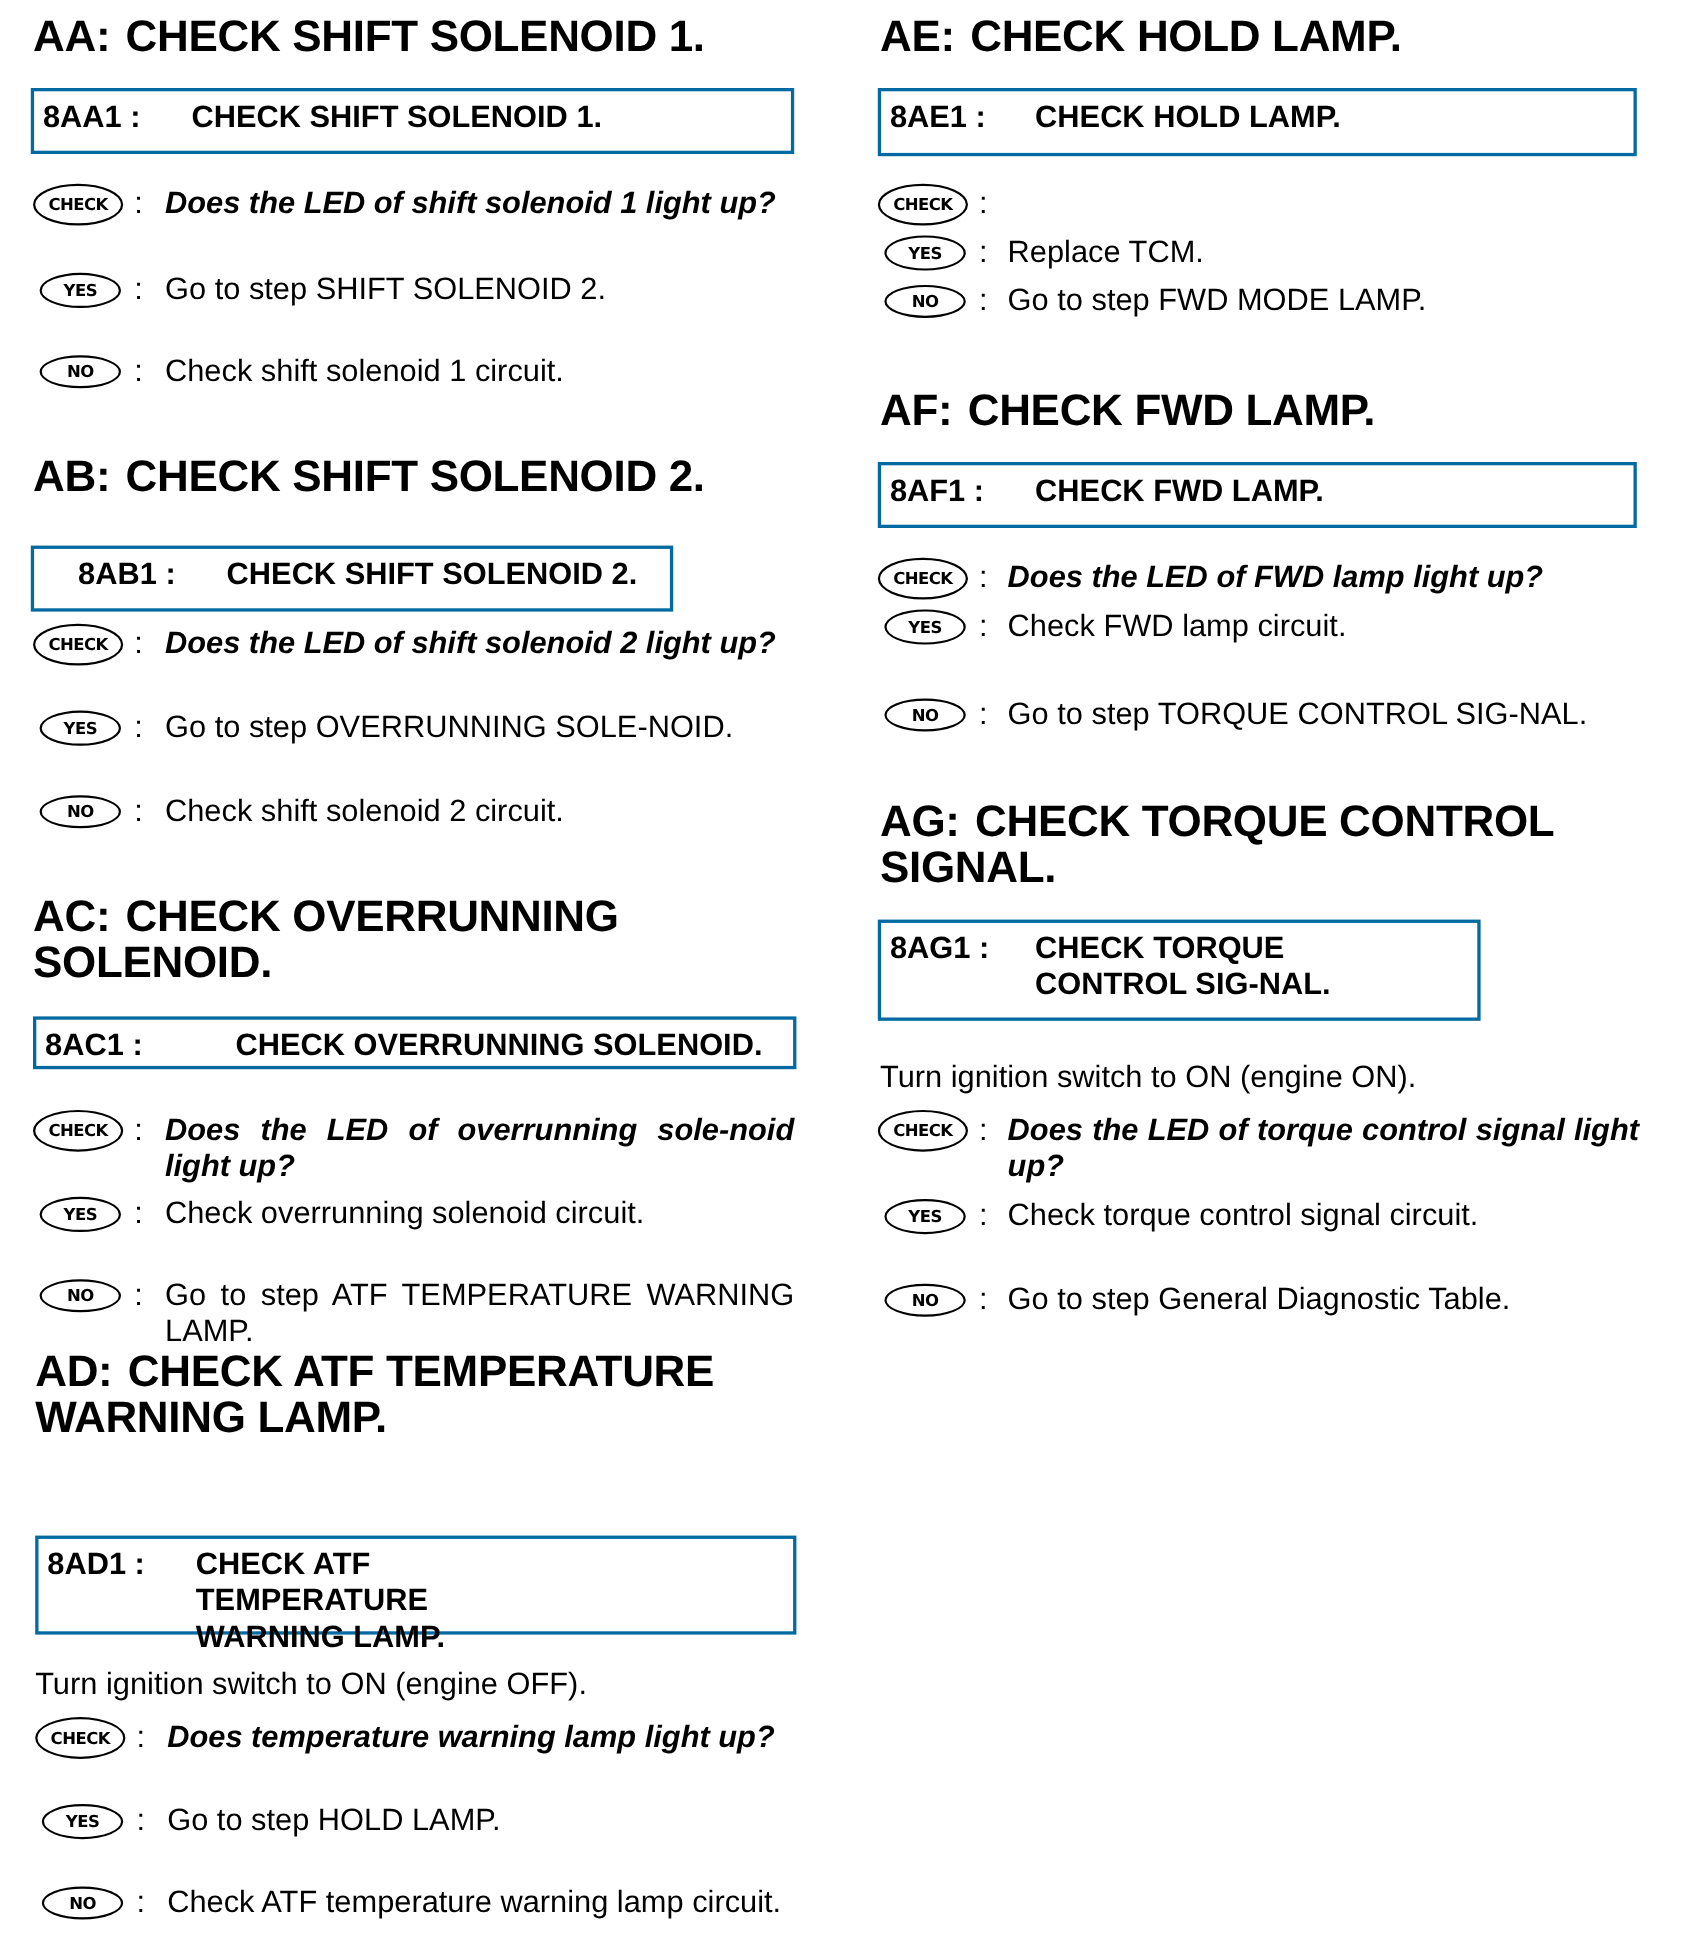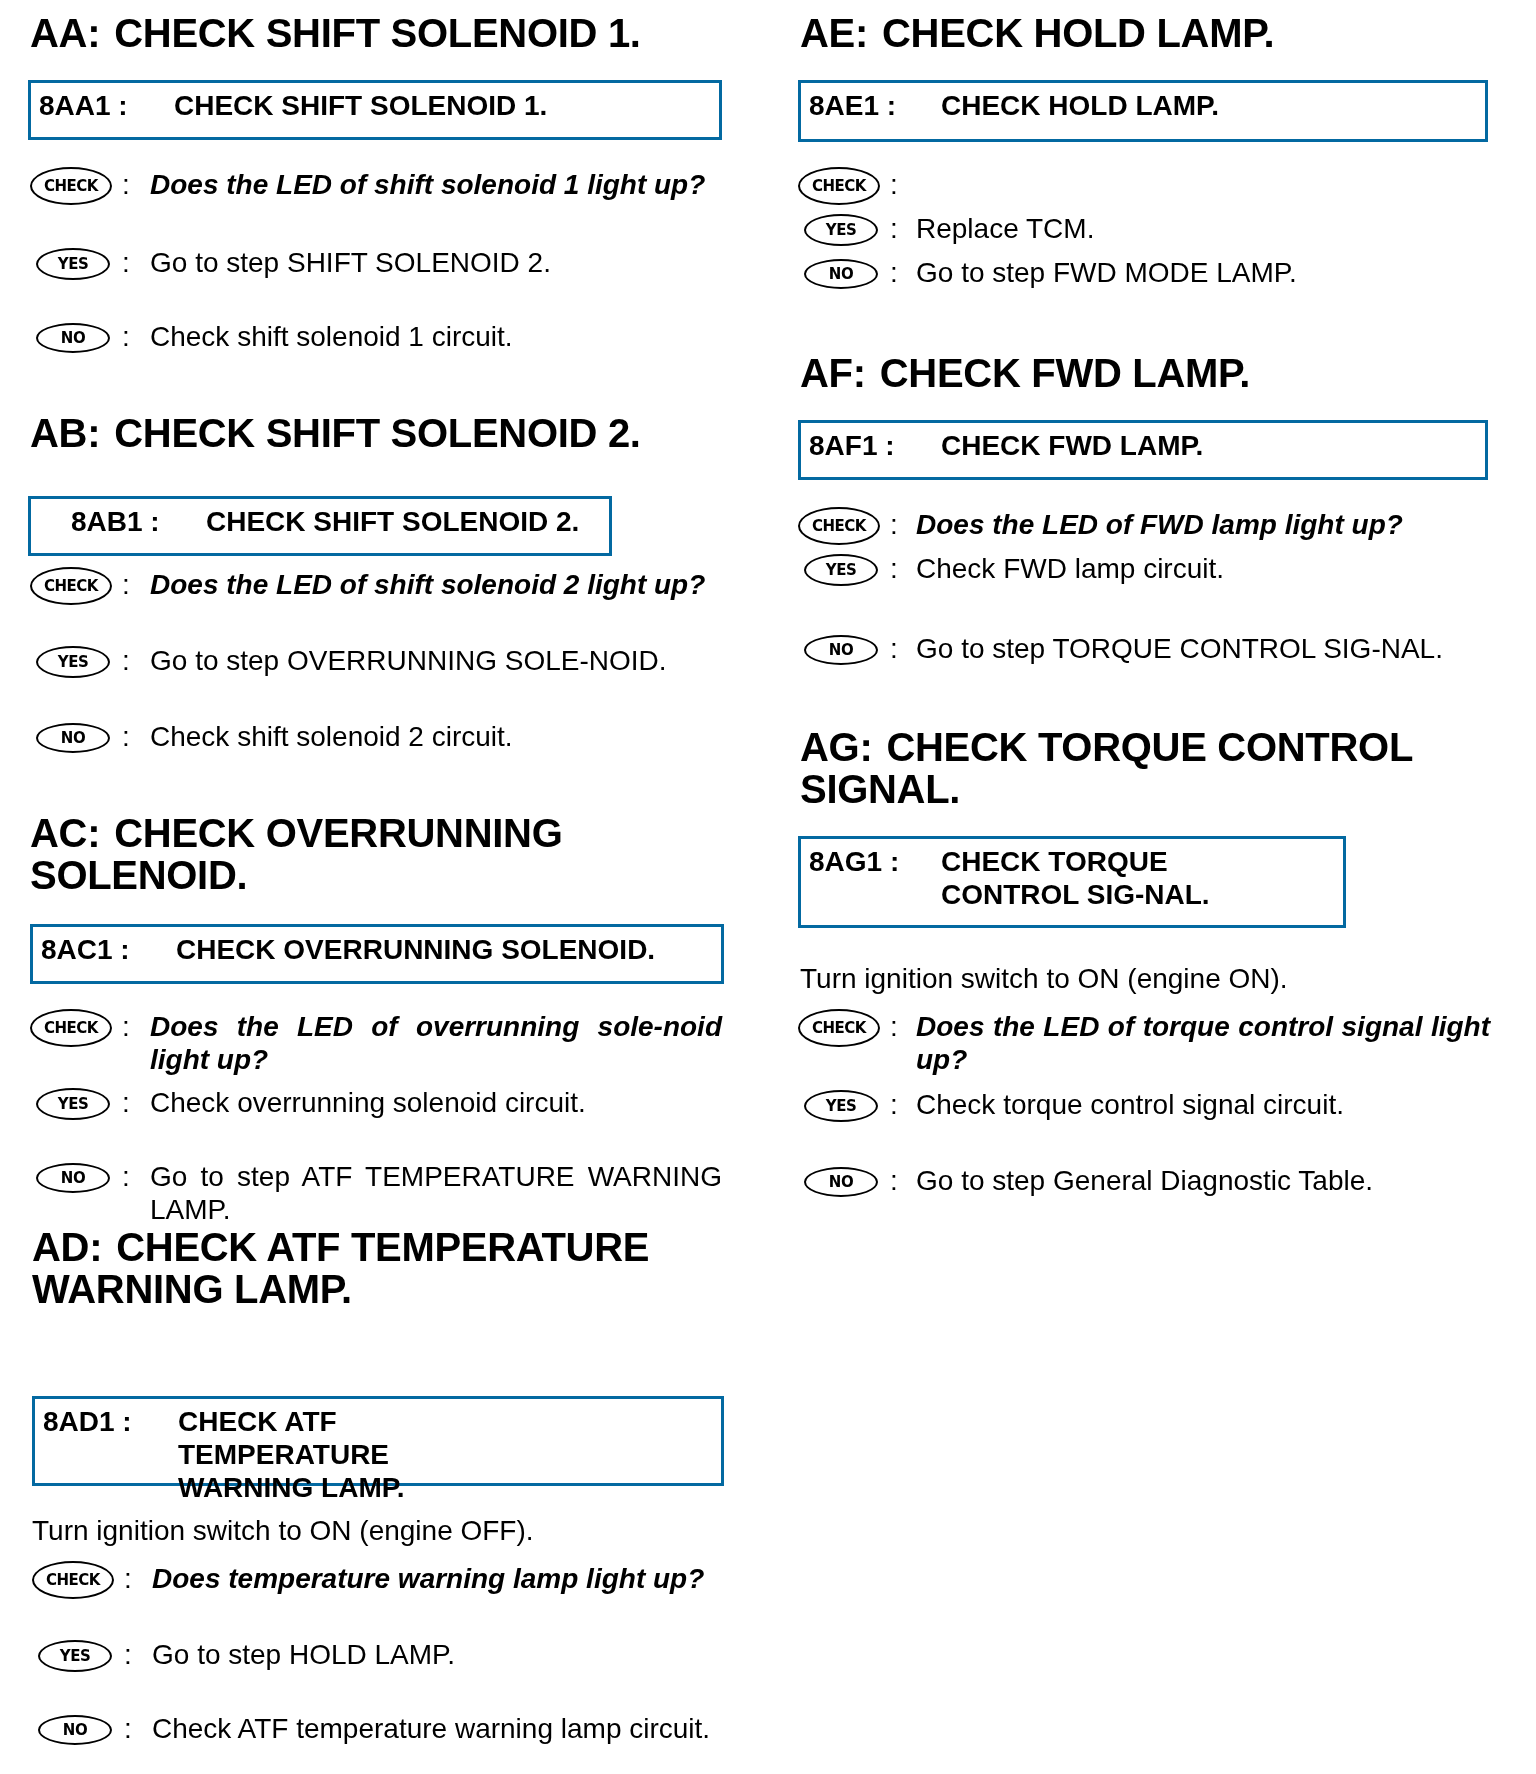--- a/index.html
+++ b/index.html
@@ -77,21 +77,21 @@
   <span class="badge">
       <span class="oval no">NO</span>
     </span>
   <span class="colon">:</span>
   <span class="text">Check shift solenoid 2 circuit.</span>
 </div>
 
 <h1 class="h1" style="left:30px; top:812px; width:560px;">
   <span class="code">AC:</span><span>CHECK OVERRUNNING SOLENOID.</span>
 </h1>
-<div class="box" style="left:30px; top:924px; width:694px; height:60px;">
+<div class="box" style="left:30px; top:924px; width:694px; height:48px;gap:38px;">
   <span class="step">8AC1 :</span>
   <span class="txt">CHECK OVERRUNNING SOLENOID.</span>
 </div>
 <div class="row" style="left:30px; top:1010px; width:692px;">
   <span class="badge">
       <span class="oval check">CHECK</span>
     </span>
   <span class="colon">:</span>
   <span class="text q">Does the LED of overrunning sole-noid light up?</span>
 </div>

